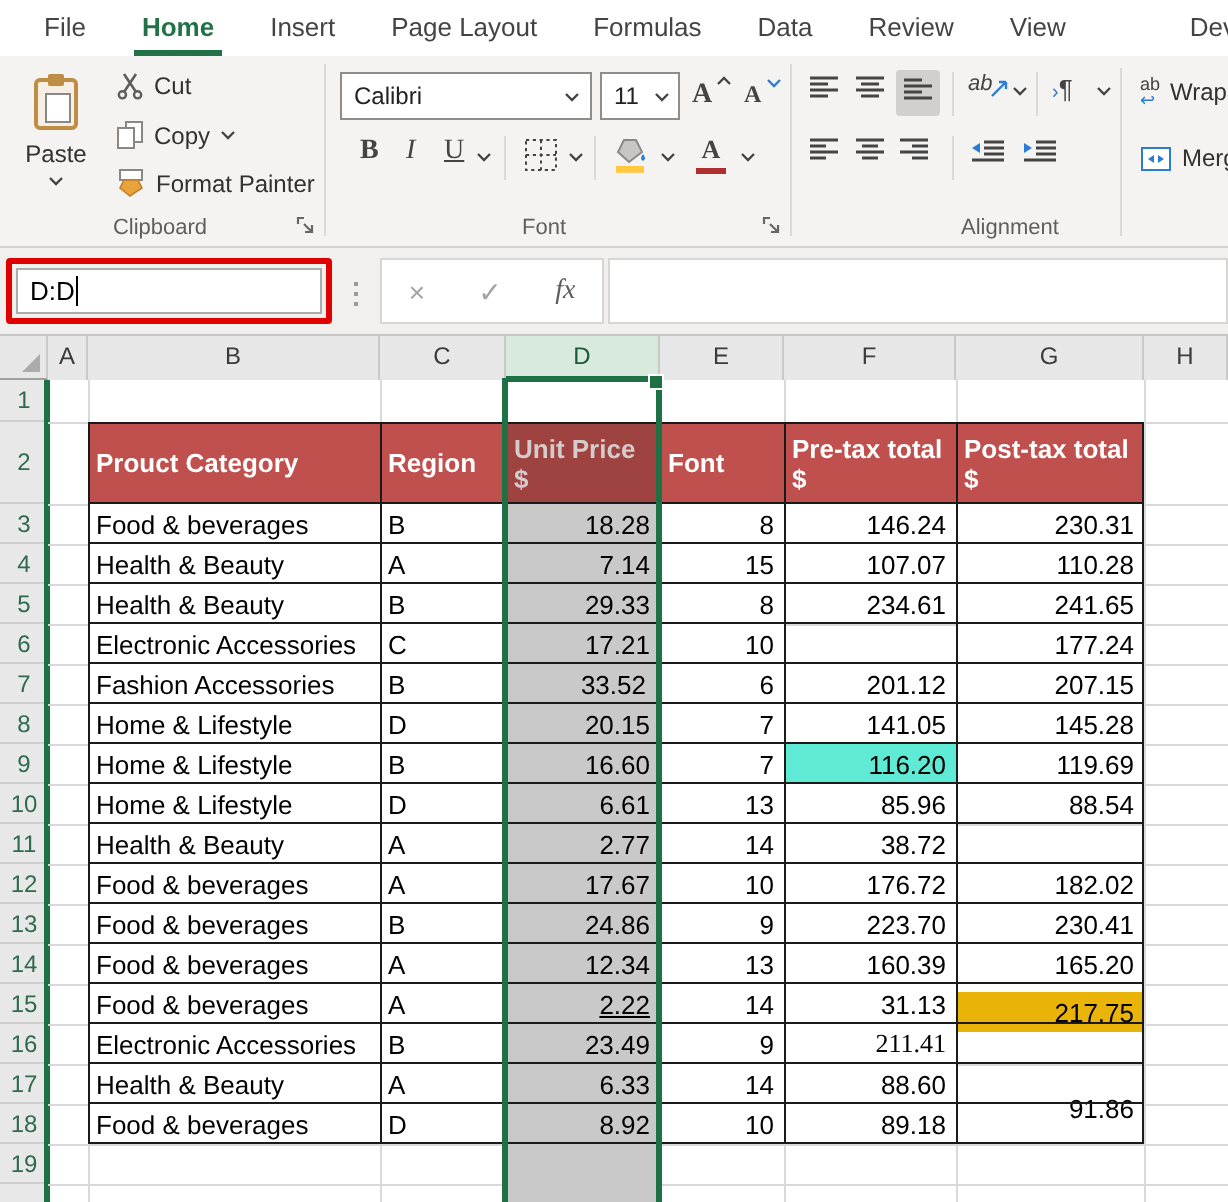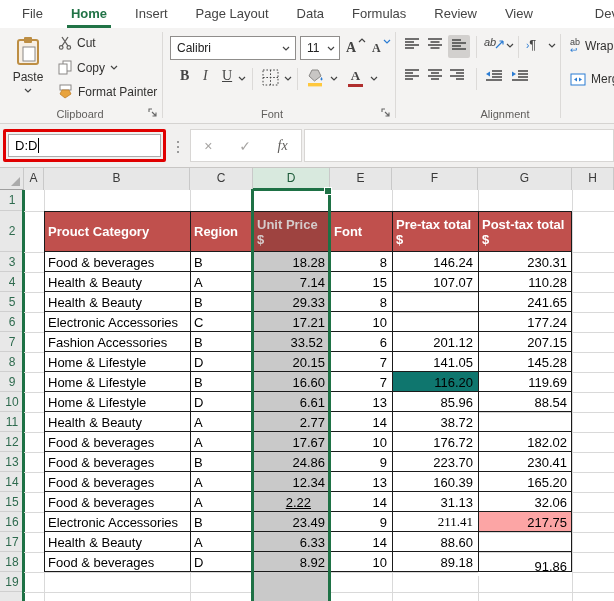--- a/index.html
+++ b/index.html
@@ -42,22 +42,22 @@
 </head>
 <body>
 
 <div id="app">
 
   <div id="tabbar">
     <div class="tab">File</div>
     <div class="tab active">Home</div>
     <div class="tab">Insert</div>
     <div class="tab">Page Layout</div>
+    <div class="tab">Formulas</div>
     <div class="tab">Data</div>
-    <div class="tab">Formulas</div>
     <div class="tab">Review</div>
     <div class="tab">View</div>
     <div class="tab" style="margin-left:34px">Developer</div>
   </div>
 
   <div id="ribbon">
 
     <div class="ab" style="left:8px;top:6px;width:40px;height:78px;text-align:center">
       <span class="ab" style="left:8px;top:2px">
         <svg width="24" height="30" viewBox="0 0 24 30">
@@ -379,20 +379,21 @@
       <div class="cellTxt ab" style="position: absolute; left: 44px; top: 104px; width: 146px; height: 20px; background: rgb(255, 255, 255); align-items: flex-start; padding-left: 4px;">Health &amp; Beauty</div>
       <div class="cellTxt ab" style="position: absolute; left: 190px; top: 104px; width: 63px; height: 20px; background: rgb(255, 255, 255); align-items: flex-start; padding-left: 4px;">A</div>
       <div class="cellTxt ab" style="position: absolute; left: 253px; top: 104px; width: 77px; height: 20px; background: rgb(201, 201, 201); align-items: flex-end; padding-right: 5px;">7.14</div>
       <div class="cellTxt ab" style="position: absolute; left: 330px; top: 104px; width: 62px; height: 20px; background: rgb(255, 255, 255); align-items: flex-end; padding-right: 5px;">15</div>
       <div class="cellTxt ab" style="position: absolute; left: 392px; top: 104px; width: 86px; height: 20px; background: rgb(255, 255, 255); align-items: flex-end; padding-right: 5px;">107.07</div>
       <div class="cellTxt ab" style="position: absolute; left: 478px; top: 104px; width: 94px; height: 20px; background: rgb(255, 255, 255); align-items: flex-end; padding-right: 5px;">110.28</div>
       <div class="cellTxt ab" style="position: absolute; left: 44px; top: 124px; width: 146px; height: 20px; background: rgb(255, 255, 255); align-items: flex-start; padding-left: 4px;">Health &amp; Beauty</div>
       <div class="cellTxt ab" style="position: absolute; left: 190px; top: 124px; width: 63px; height: 20px; background: rgb(255, 255, 255); align-items: flex-start; padding-left: 4px;">B</div>
       <div class="cellTxt ab" style="position: absolute; left: 253px; top: 124px; width: 77px; height: 20px; background: rgb(201, 201, 201); align-items: flex-end; padding-right: 5px;">29.33</div>
       <div class="cellTxt ab" style="position: absolute; left: 330px; top: 124px; width: 62px; height: 20px; background: rgb(255, 255, 255); align-items: flex-end; padding-right: 5px;">8</div>
+      <div class="cellTxt ab" style="position: absolute; left: 392px; top: 124px; width: 86px; height: 20px; background: rgb(255, 255, 255); align-items: flex-end; padding-right: 5px;">234.61</div>
       <div class="cellTxt ab" style="position: absolute; left: 478px; top: 124px; width: 94px; height: 20px; background: rgb(255, 255, 255); align-items: flex-end; padding-right: 5px;">241.65</div>
       <div class="cellTxt ab" style="position: absolute; left: 44px; top: 144px; width: 146px; height: 20px; background: rgb(255, 255, 255); align-items: flex-start; padding-left: 4px;">Electronic Accessories</div>
       <div class="cellTxt ab" style="position: absolute; left: 190px; top: 144px; width: 63px; height: 20px; background: rgb(255, 255, 255); align-items: flex-start; padding-left: 4px;">C</div>
       <div class="cellTxt ab" style="position: absolute; left: 253px; top: 144px; width: 77px; height: 20px; background: rgb(201, 201, 201); align-items: flex-end; padding-right: 5px;">17.21</div>
       <div class="cellTxt ab" style="position: absolute; left: 330px; top: 144px; width: 62px; height: 20px; background: rgb(255, 255, 255); align-items: flex-end; padding-right: 5px;">10</div>
       <div class="cellTxt ab" style="position: absolute; left: 478px; top: 144px; width: 94px; height: 20px; background: rgb(255, 255, 255); align-items: flex-end; padding-right: 5px;">177.24</div>
       <div class="cellTxt ab" style="position: absolute; left: 44px; top: 164px; width: 146px; height: 20px; background: rgb(255, 255, 255); align-items: flex-start; padding-left: 4px;">Fashion Accessories</div>
       <div class="cellTxt ab" style="position: absolute; left: 190px; top: 164px; width: 63px; height: 20px; background: rgb(255, 255, 255); align-items: flex-start; padding-left: 4px;">B</div>
       <div class="cellTxt ab" style="position: absolute; left: 253px; top: 164px; width: 77px; height: 20px; background: rgb(201, 201, 201); align-items: flex-end; padding-right: 7px;">33.52</div>
       <div class="cellTxt ab" style="position: absolute; left: 330px; top: 164px; width: 62px; height: 20px; background: rgb(255, 255, 255); align-items: flex-end; padding-right: 5px;">6</div>
@@ -401,21 +402,21 @@
       <div class="cellTxt ab" style="position: absolute; left: 44px; top: 184px; width: 146px; height: 20px; background: rgb(255, 255, 255); align-items: flex-start; padding-left: 4px;">Home &amp; Lifestyle</div>
       <div class="cellTxt ab" style="position: absolute; left: 190px; top: 184px; width: 63px; height: 20px; background: rgb(255, 255, 255); align-items: flex-start; padding-left: 4px;">D</div>
       <div class="cellTxt ab" style="position: absolute; left: 253px; top: 184px; width: 77px; height: 20px; background: rgb(201, 201, 201); align-items: flex-end; padding-right: 5px;">20.15</div>
       <div class="cellTxt ab" style="position: absolute; left: 330px; top: 184px; width: 62px; height: 20px; background: rgb(255, 255, 255); align-items: flex-end; padding-right: 5px;">7</div>
       <div class="cellTxt ab" style="position: absolute; left: 392px; top: 184px; width: 86px; height: 20px; background: rgb(255, 255, 255); align-items: flex-end; padding-right: 5px;">141.05</div>
       <div class="cellTxt ab" style="position: absolute; left: 478px; top: 184px; width: 94px; height: 20px; background: rgb(255, 255, 255); align-items: flex-end; padding-right: 5px;">145.28</div>
       <div class="cellTxt ab" style="position: absolute; left: 44px; top: 204px; width: 146px; height: 20px; background: rgb(255, 255, 255); align-items: flex-start; padding-left: 4px;">Home &amp; Lifestyle</div>
       <div class="cellTxt ab" style="position: absolute; left: 190px; top: 204px; width: 63px; height: 20px; background: rgb(255, 255, 255); align-items: flex-start; padding-left: 4px;">B</div>
       <div class="cellTxt ab" style="position: absolute; left: 253px; top: 204px; width: 77px; height: 20px; background: rgb(201, 201, 201); align-items: flex-end; padding-right: 5px;">16.60</div>
       <div class="cellTxt ab" style="position: absolute; left: 330px; top: 204px; width: 62px; height: 20px; background: rgb(255, 255, 255); align-items: flex-end; padding-right: 5px;">7</div>
-      <div class="cellTxt ab" style="position: absolute; left: 392px; top: 204px; width: 86px; height: 20px; background: #0f766e; align-items: flex-end; padding-right: 5px; text-align: right;">116.20</div>
+      <div class="cellTxt ab" style="position: absolute; left: 392px; top: 204px; width: 86px; height: 20px; background: #5eead4; align-items: flex-end; padding-right: 5px; text-align: right;">116.20</div>
       <div class="cellTxt ab" style="position: absolute; left: 478px; top: 204px; width: 94px; height: 20px; background: rgb(255, 255, 255); align-items: flex-end; padding-right: 5px;">119.69</div>
       <div class="cellTxt ab" style="position: absolute; left: 44px; top: 224px; width: 146px; height: 20px; background: rgb(255, 255, 255); align-items: flex-start; padding-left: 4px;">Home &amp; Lifestyle</div>
       <div class="cellTxt ab" style="position: absolute; left: 190px; top: 224px; width: 63px; height: 20px; background: rgb(255, 255, 255); align-items: flex-start; padding-left: 4px;">D</div>
       <div class="cellTxt ab" style="position: absolute; left: 253px; top: 224px; width: 77px; height: 20px; background: rgb(201, 201, 201); align-items: flex-end; padding-right: 5px;">6.61</div>
       <div class="cellTxt ab" style="position: absolute; left: 330px; top: 224px; width: 62px; height: 20px; background: rgb(255, 255, 255); align-items: flex-end; padding-right: 5px;">13</div>
       <div class="cellTxt ab" style="position: absolute; left: 392px; top: 224px; width: 86px; height: 20px; background: rgb(255, 255, 255); align-items: flex-end; padding-right: 5px;">85.96</div>
       <div class="cellTxt ab" style="position: absolute; left: 478px; top: 224px; width: 94px; height: 20px; background: rgb(255, 255, 255); align-items: flex-end; padding-right: 5px;">88.54</div>
       <div class="cellTxt ab" style="position: absolute; left: 44px; top: 244px; width: 146px; height: 20px; background: rgb(255, 255, 255); align-items: flex-start; padding-left: 4px;">Health &amp; Beauty</div>
       <div class="cellTxt ab" style="position: absolute; left: 190px; top: 244px; width: 63px; height: 20px; background: rgb(255, 255, 255); align-items: flex-start; padding-left: 4px;">A</div>
       <div class="cellTxt ab" style="position: absolute; left: 253px; top: 244px; width: 77px; height: 20px; background: rgb(201, 201, 201); align-items: flex-end; padding-right: 5px;">2.77</div>
@@ -434,41 +435,41 @@
       <div class="cellTxt ab" style="position: absolute; left: 392px; top: 284px; width: 86px; height: 20px; background: rgb(255, 255, 255); align-items: flex-end; padding-right: 5px;">223.70</div>
       <div class="cellTxt ab" style="position: absolute; left: 478px; top: 284px; width: 94px; height: 20px; background: rgb(255, 255, 255); align-items: flex-end; padding-right: 5px;">230.41</div>
       <div class="cellTxt ab" style="position: absolute; left: 44px; top: 304px; width: 146px; height: 20px; background: rgb(255, 255, 255); align-items: flex-start; padding-left: 4px;">Food &amp; beverages</div>
       <div class="cellTxt ab" style="position: absolute; left: 190px; top: 304px; width: 63px; height: 20px; background: rgb(255, 255, 255); align-items: flex-start; padding-left: 4px;">A</div>
       <div class="cellTxt ab" style="position: absolute; left: 253px; top: 304px; width: 77px; height: 20px; background: rgb(201, 201, 201); align-items: flex-end; padding-right: 5px;">12.34</div>
       <div class="cellTxt ab" style="position: absolute; left: 330px; top: 304px; width: 62px; height: 20px; background: rgb(255, 255, 255); align-items: flex-end; padding-right: 5px;">13</div>
       <div class="cellTxt ab" style="position: absolute; left: 392px; top: 304px; width: 86px; height: 20px; background: rgb(255, 255, 255); align-items: flex-end; padding-right: 5px;">160.39</div>
       <div class="cellTxt ab" style="position: absolute; left: 478px; top: 304px; width: 94px; height: 20px; background: rgb(255, 255, 255); align-items: flex-end; padding-right: 5px;">165.20</div>
       <div class="cellTxt ab" style="position: absolute; left: 44px; top: 324px; width: 146px; height: 20px; background: rgb(255, 255, 255); align-items: flex-start; padding-left: 4px;">Food &amp; beverages</div>
       <div class="cellTxt ab" style="position: absolute; left: 190px; top: 324px; width: 63px; height: 20px; background: rgb(255, 255, 255); align-items: flex-start; padding-left: 4px;">A</div>
-      <div class="cellTxt ab" style="position: absolute; left: 253px; top: 324px; width: 77px; height: 20px; background: rgb(201, 201, 201); align-items: flex-end; padding-right: 19px; text-decoration: underline;">2.22</div>
+      <div class="cellTxt ab" style="position: absolute; left: 253px; top: 324px; width: 77px; height: 20px; background: rgb(201, 201, 201); align-items: flex-end; padding-right: 5px; text-decoration: underline;">2.22</div>
       <div class="cellTxt ab" style="position: absolute; left: 330px; top: 324px; width: 62px; height: 20px; background: rgb(255, 255, 255); align-items: flex-end; padding-right: 5px;">14</div>
       <div class="cellTxt ab" style="position: absolute; left: 392px; top: 324px; width: 86px; height: 20px; background: rgb(255, 255, 255); align-items: flex-end; padding-right: 5px;">31.13</div>
       <div class="cellTxt ab" style="position: absolute; left: 478px; top: 324px; width: 94px; height: 20px; background: rgb(255, 255, 255); align-items: flex-end; padding-right: 5px;">32.06</div>
       <div class="cellTxt ab" style="position: absolute; left: 44px; top: 344px; width: 146px; height: 20px; background: rgb(255, 255, 255); align-items: flex-start; padding-left: 4px;">Electronic Accessories</div>
       <div class="cellTxt ab" style="position: absolute; left: 190px; top: 344px; width: 63px; height: 20px; background: rgb(255, 255, 255); align-items: flex-start; padding-left: 4px;">B</div>
       <div class="cellTxt ab" style="position: absolute; left: 253px; top: 344px; width: 77px; height: 20px; background: rgb(201, 201, 201); align-items: flex-end; padding-right: 5px;">23.49</div>
       <div class="cellTxt ab" style="position: absolute; left: 330px; top: 344px; width: 62px; height: 20px; background: rgb(255, 255, 255); align-items: flex-end; padding-right: 5px;">9</div>
       <div class="cellTxt ab" style="position: absolute; left: 392px; top: 344px; width: 86px; height: 20px; background: rgb(255, 255, 255); align-items: flex-end; padding-right: 5px; font-family: Liberation Serif, serif;">211.41</div>
-      <div class="cellTxt ab" style="position: absolute; left: 478px; top: 344px; width: 94px; height: 20px; background: #fca5a5; align-items: flex-end; padding-right: 5px;">217.75</div>
+      <div class="cellTxt ab" style="position: absolute; left: 478px; top: 328px; width: 94px; height: 20px; background: #eab308; align-items: flex-end; padding-right: 5px;">217.75</div>
       <div class="cellTxt ab" style="position: absolute; left: 44px; top: 364px; width: 146px; height: 20px; background: rgb(255, 255, 255); align-items: flex-start; padding-left: 4px;">Health &amp; Beauty</div>
       <div class="cellTxt ab" style="position: absolute; left: 190px; top: 364px; width: 63px; height: 20px; background: rgb(255, 255, 255); align-items: flex-start; padding-left: 4px;">A</div>
       <div class="cellTxt ab" style="position: absolute; left: 253px; top: 364px; width: 77px; height: 20px; background: rgb(201, 201, 201); align-items: flex-end; padding-right: 5px;">6.33</div>
       <div class="cellTxt ab" style="position: absolute; left: 330px; top: 364px; width: 62px; height: 20px; background: rgb(255, 255, 255); align-items: flex-end; padding-right: 5px;">14</div>
       <div class="cellTxt ab" style="position: absolute; left: 392px; top: 364px; width: 86px; height: 20px; background: rgb(255, 255, 255); align-items: flex-end; padding-right: 5px;">88.60</div>
       <div class="cellTxt ab" style="position: absolute; left: 44px; top: 384px; width: 146px; height: 20px; background: rgb(255, 255, 255); align-items: flex-start; padding-left: 4px;">Food &amp; beverages</div>
       <div class="cellTxt ab" style="position: absolute; left: 190px; top: 384px; width: 63px; height: 20px; background: rgb(255, 255, 255); align-items: flex-start; padding-left: 4px;">D</div>
       <div class="cellTxt ab" style="position: absolute; left: 253px; top: 384px; width: 77px; height: 20px; background: rgb(201, 201, 201); align-items: flex-end; padding-right: 5px;">8.92</div>
       <div class="cellTxt ab" style="position: absolute; left: 330px; top: 384px; width: 62px; height: 20px; background: rgb(255, 255, 255); align-items: flex-end; padding-right: 5px;">10</div>
       <div class="cellTxt ab" style="position: absolute; left: 392px; top: 384px; width: 86px; height: 20px; background: rgb(255, 255, 255); align-items: flex-end; padding-right: 5px;">89.18</div>
-      <div class="cellTxt ab" style="position: absolute; left: 478px; top: 388px; width: 94px; height: 20px; background: rgb(255, 255, 255); align-items: flex-end; padding-right: 5px;">91.86</div>
+      <div class="cellTxt ab" style="position: absolute; left: 478px; top: 376px; width: 94px; height: 20px; background: rgb(255, 255, 255); align-items: flex-end; padding-right: 5px;">91.86</div>
       <div class="ab" style="position: absolute; left: 44px; top: 43px; width: 1px; height: 361px; background: rgb(26, 26, 26);"></div>
       <div class="ab" style="position: absolute; left: 190px; top: 43px; width: 1px; height: 361px; background: rgb(26, 26, 26);"></div>
       <div class="ab" style="position: absolute; left: 253px; top: 43px; width: 1px; height: 361px; background: rgb(26, 26, 26);"></div>
       <div class="ab" style="position: absolute; left: 330px; top: 43px; width: 1px; height: 361px; background: rgb(26, 26, 26);"></div>
       <div class="ab" style="position: absolute; left: 392px; top: 43px; width: 1px; height: 361px; background: rgb(26, 26, 26);"></div>
       <div class="ab" style="position: absolute; left: 478px; top: 43px; width: 1px; height: 361px; background: rgb(26, 26, 26);"></div>
       <div class="ab" style="position: absolute; left: 571px; top: 43px; width: 1px; height: 361px; background: rgb(26, 26, 26);"></div>
       <div class="ab" style="position: absolute; left: 44px; top: 43px; width: 528px; height: 1px; background: rgb(26, 26, 26);"></div>
       <div class="ab" style="position: absolute; left: 44px; top: 83px; width: 528px; height: 1px; background: rgb(26, 26, 26);"></div>
       <div class="ab" style="position: absolute; left: 44px; top: 103px; width: 528px; height: 1px; background: rgb(26, 26, 26);"></div>

